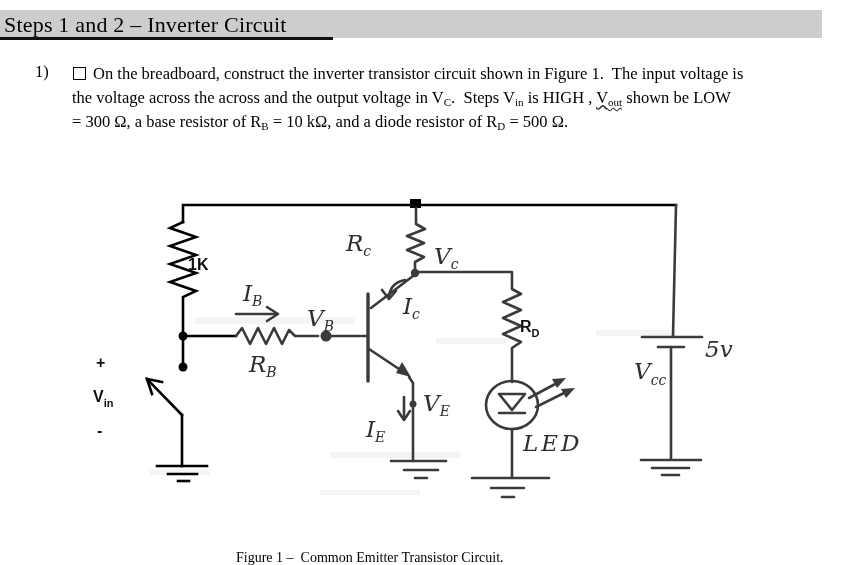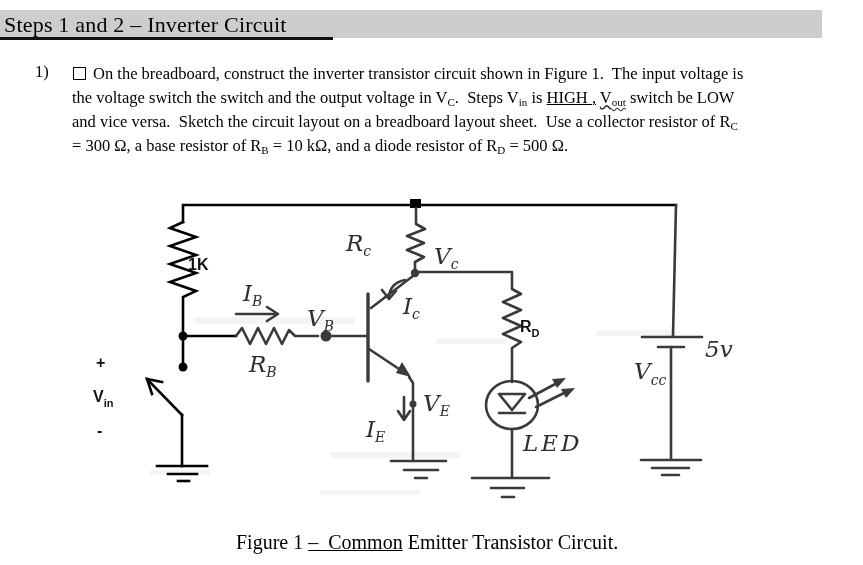--- a/index.html
+++ b/index.html
@@ -9,56 +9,55 @@
   
   .title-bar{position:absolute;left:0;top:10px;width:822px;height:28px;background:#cdcdcd;}
   .title-text{position:absolute;left:4px;top:12px;font-family:"Liberation Serif",serif;
               font-weight:normal;font-size:22px;letter-spacing:.2px;white-space:pre;}
   .title-underline{position:absolute;left:0;top:37px;width:333px;height:2.5px;background:#101010;}
 
   
   .list-number{position:absolute;left:35px;top:62px;font-size:16.5px;}
   .para{position:absolute;left:56px;top:62px;width:788px;font-size:16.5px;line-height:24px;margin-left:16px;}
   .rich-line{white-space:pre;}
-  .u{text-decoration:underline;text-decoration-thickness:1.2px;}
+  .u{text-decoration-thickness:1.2px;}
   .wavy{text-decoration:underline;text-decoration-style:wavy;text-decoration-color:#333;}
   sub.sub{font-size:11px;vertical-align:baseline;position:relative;top:3px;line-height:0;}
   .checkbox{display:inline-block;width:11px;height:11px;border:1.4px solid #000;
             margin:0 7px 0 1px;transform:translateY(1px);}
 
   
   svg{position:absolute;left:0;top:0;}
   .printed{stroke:#000;fill:none;stroke-width:2.6;stroke-linecap:square;}
   .hand{stroke:#3a3a3a;fill:none;stroke-width:2.6;stroke-linecap:round;stroke-linejoin:round;}
   .hthick{stroke-width:3.4;}
   .hdot{fill:#3a3a3a;stroke:none;}
   .pdot{fill:#000;stroke:none;}
   .plbl{font-family:"Liberation Sans",sans-serif;font-weight:bold;fill:#111;font-size:16px;}
   .plbl-sub{font-size:11px;}
   .hlbl{font-family:"DejaVu Serif",serif;font-style:italic;fill:#2e2e2e;font-size:23px;}
   .hlbl-sub{font-size:14px;}
   .smudge{fill:rgba(0,0,0,0.045);stroke:none;}
 
   
-  .caption{position:absolute;left:236px;top:531px;font-size:20px;}
+  .caption{position:absolute;left:236px;top:550px;font-size:14px;}
 </style>
 </head>
 <body>
 
 <div id="page">
 
   <div class="title-bar"></div>
   <div class="title-text">Steps 1 and 2 – Inverter Circuit</div>
   <div class="title-underline"></div>
 
   <div class="list-number">1)</div>
   <div class="para">
       <div class="rich-line"><span class="checkbox"></span><span>On the breadboard, construct the inverter transistor circuit shown in Figure 1.  The input voltage is</span></div>
-      <div class="rich-line"><span>the voltage switch the switch and the output voltage in V</span><sub class="sub">C</sub><span>.  Steps V</span><sub class="sub">in</sub><span> is </span><span class="u">HIGH ,</span><span> </span><span class="wavy">V</span><sub class="sub wavy">out</sub><span> switch be LOW</span></div>
-      <div class="rich-line"><span>and vice versa.  Sketch the circuit layout on a breadboard layout sheet.  Use a collector resistor of R</span><sub class="sub">C</sub></div>
+      <div class="rich-line"><span>the voltage across the across and the output voltage in V</span><sub class="sub">C</sub><span>.  Steps V</span><sub class="sub">in</sub><span> is </span><span class="u">HIGH ,</span><span> </span><span class="wavy">V</span><sub class="sub wavy">out</sub><span> shown be LOW</span></div>
       <div class="rich-line"><span>= 300 Ω, a base resistor of R</span><sub class="sub">B</sub><span> = 10 kΩ, and a diode resistor of R</span><sub class="sub">D</sub><span> = 500 Ω.</span></div>
     </div>
 
   <svg width="863" height="565" viewBox="0 0 863 565">
 
     <g>
       <rect class="smudge" x="195" y="317" width="160" height="7"></rect>
       <rect class="smudge" x="330" y="452" width="130" height="6"></rect>
       <rect class="smudge" x="436" y="338" width="70" height="6"></rect>
       <rect class="smudge" x="596" y="330" width="80" height="6"></rect>

